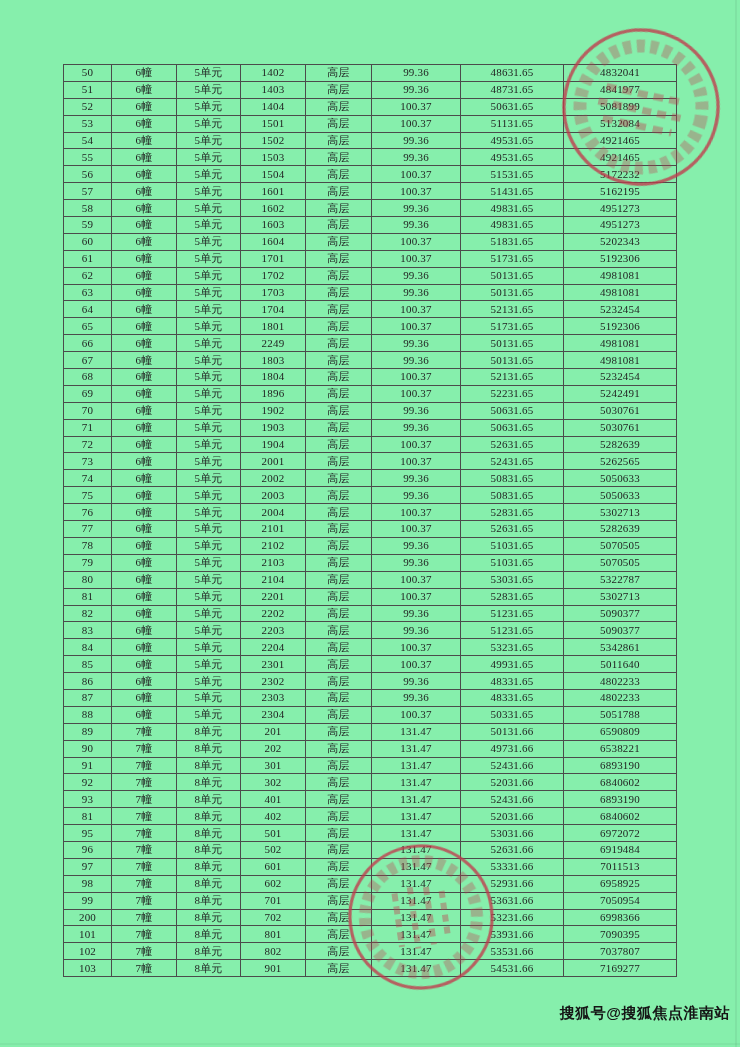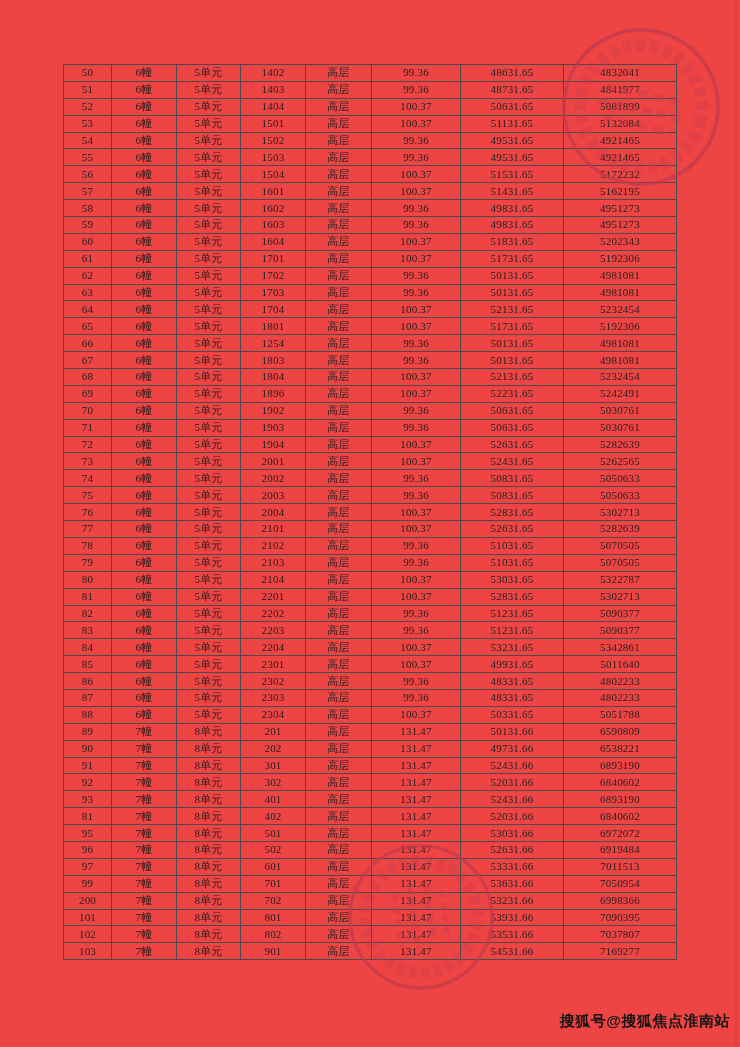--- a/index.html
+++ b/index.html
@@ -5,21 +5,21 @@
   html,body { margin:0; padding:0; }
   body {
     width:740px; height:1047px;
     background:#fdfdfc;
     font-family:"Liberation Serif", serif;
     position:relative;
     overflow:hidden;
   }
   .page {
     position:absolute; inset:0;
-    background:#ef4444;
+    background:#86efac;
   }
   .page-edge-right {
     position:absolute; top:0; bottom:0; right:3px; width:2px;
     background:rgba(0,0,0,0.05);
   }
   .page-edge-bottom {
     position:absolute; left:0; right:0; bottom:2px; height:2px;
     background:rgba(0,0,0,0.04);
   }
   table.price-table {
@@ -33,21 +33,21 @@
     font-size:11px;
     line-height:1;
     text-align:center;
     vertical-align:middle;
     color:#1f1f1f;
     letter-spacing:0.2px;
     white-space:nowrap;
     overflow:hidden;
   }
   .footer-watermark {
-    position:absolute; right:10px; bottom:16px;
+    position:absolute; right:10px; bottom:24px;
     font-family:"Liberation Sans", sans-serif;
     font-size:15px; font-weight:700; color:#151515;
     letter-spacing:0.5px;
   }
   :root { --seal:#c23a4c; }
   .stamp {
     position:absolute;
     pointer-events:none;
     filter: blur(0.4px);
     opacity:0.78;
@@ -229,21 +229,21 @@
           <td>1801</td>
           <td>高层</td>
           <td>100.37</td>
           <td>51731.65</td>
           <td>5192306</td>
         </tr>
         <tr>
           <td>66</td>
           <td>6幢</td>
           <td>5单元</td>
-          <td>1254</td>
+          <td>2249</td>
           <td>高层</td>
           <td>99.36</td>
           <td>50131.65</td>
           <td>4981081</td>
         </tr>
         <tr>
           <td>67</td>
           <td>6幢</td>
           <td>5单元</td>
           <td>1803</td>
@@ -544,20 +544,30 @@
         </tr>
         <tr>
           <td>97</td>
           <td>7幢</td>
           <td>8单元</td>
           <td>601</td>
           <td>高层</td>
           <td>131.47</td>
           <td>53331.66</td>
           <td>7011513</td>
+        </tr>
+        <tr>
+          <td>98</td>
+          <td>7幢</td>
+          <td>8单元</td>
+          <td>602</td>
+          <td>高层</td>
+          <td>131.47</td>
+          <td>52931.66</td>
+          <td>6958925</td>
         </tr>
         <tr>
           <td>99</td>
           <td>7幢</td>
           <td>8单元</td>
           <td>701</td>
           <td>高层</td>
           <td>131.47</td>
           <td>53631.66</td>
           <td>7050954</td>

